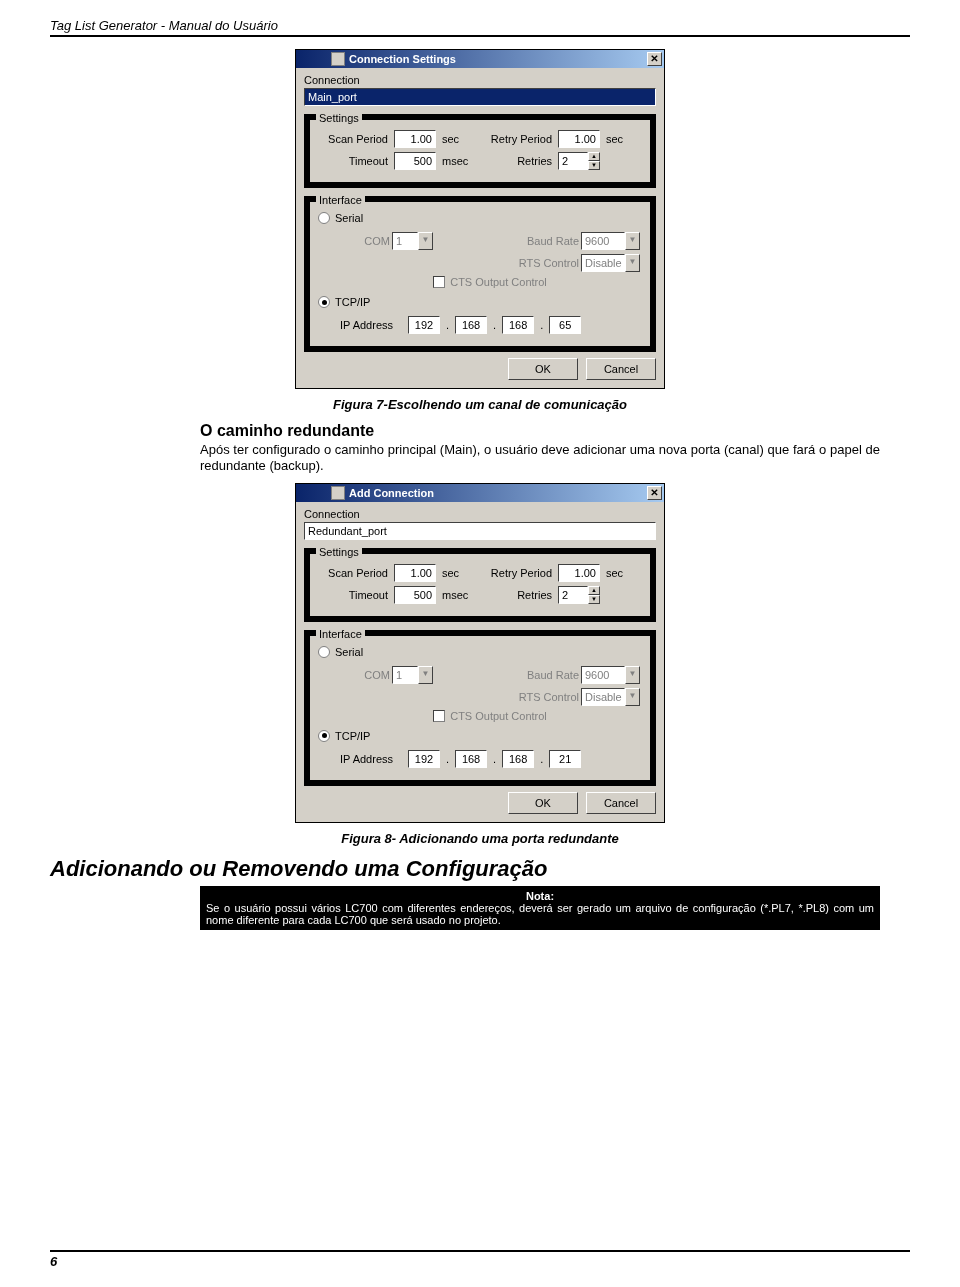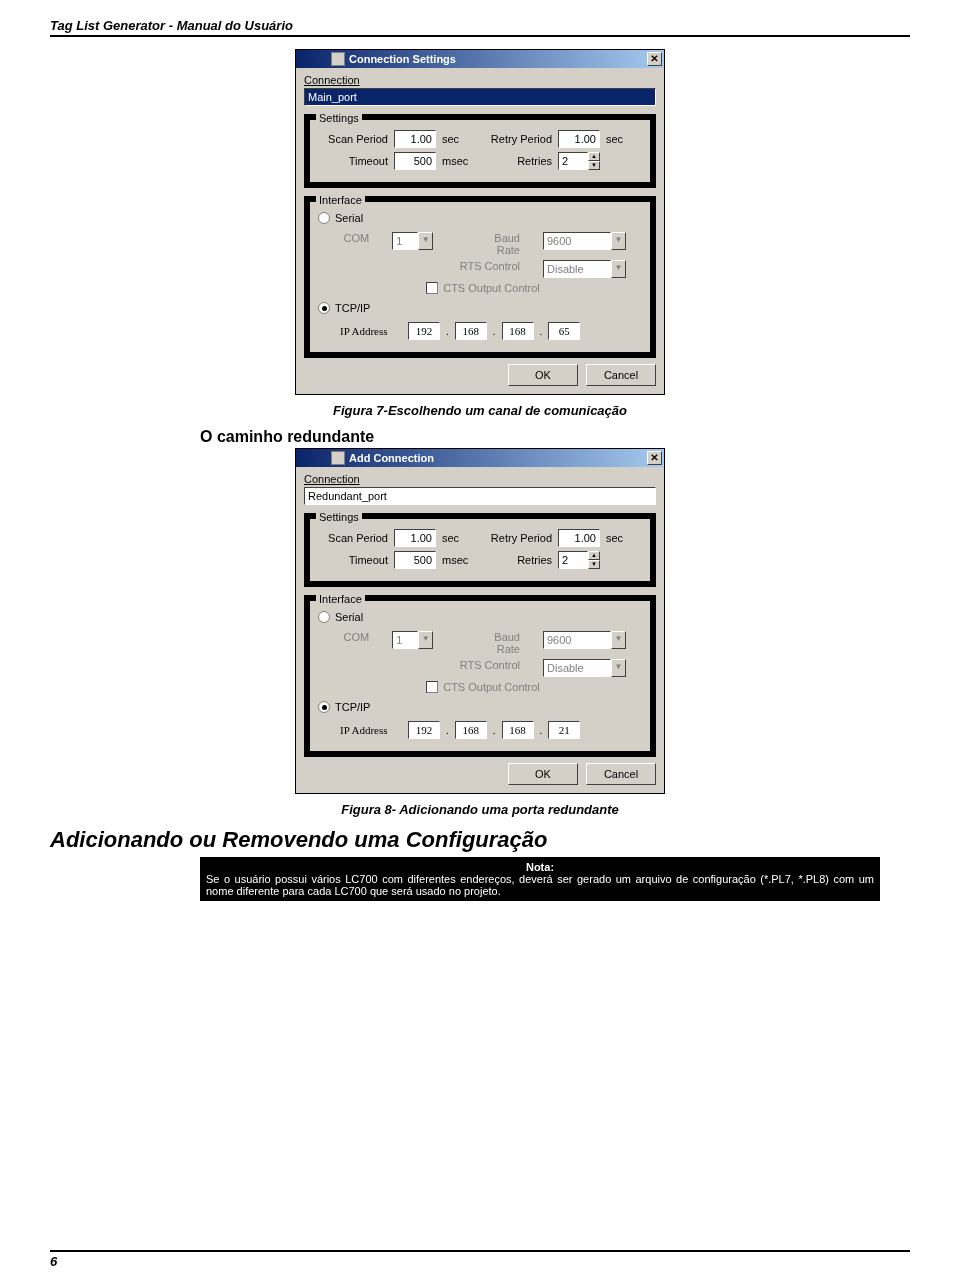--- a/index.html
+++ b/index.html
@@ -8,21 +8,21 @@
     height: 1287px;
     font-family: Arial, Helvetica, sans-serif;
     background: #fff;
     color: #000;
     padding: 18px 50px 20px 50px;
     position: relative;
   }
   .page-header {
     font-size: 13px;
     font-style: italic;
-    font-weight: bold;
+    font-weight: normal;
     border-bottom: 2px solid #000;
     padding-bottom: 2px;
     margin-bottom: 12px;
   }
   .dialog {
     width: 370px;
     margin: 0 auto 8px auto;
     background: #d4d0c8;
     border: 1px solid #000;
     font-family: "MS Sans Serif", Tahoma, Arial, sans-serif;
@@ -51,21 +51,21 @@
     border-right-color: #404040;
     border-bottom-color: #404040;
     color: #000;
     font-size: 10px;
     font-weight: bold;
     text-align: center;
     line-height: 12px;
     font-family: Arial;
   }
   .dlg-body { padding: 4px 8px 8px 8px; }
-  .dlg-label { margin: 2px 0 2px 0; text-decoration: underline; }
+  .dlg-label { margin: 2px 0 2px 0; }
   .text-input {
     background: #fff;
     border: 1px solid #808080;
     border-top-color: #404040;
     border-left-color: #404040;
     border-right-color: #fff;
     border-bottom-color: #fff;
     padding: 1px 3px;
     height: 18px;
     font-size: 11px;
@@ -122,42 +122,42 @@
   }
   .radio .dot {
     width:12px;height:12px;border-radius:50%;
     background:#fff;border:1px solid #808080;
     display:inline-flex;align-items:center;justify-content:center;
   }
   .radio.checked .dot::after {
     content:""; width:5px;height:5px;border-radius:50%;background:#000;
   }
   .iface-row {
-    display:flex; align-items:flex-start; gap:23px; margin:4px 16px 4px 22px;
+    display:flex; align-items:center; gap:2px; margin:4px 2px 4px 22px;
   }
   .iface-row .lab { width:50px; text-align:right; }
   .iface-row .lab-r { width:70px; text-align:right; }
   .disabled { color:#808080; }
   .combo { display:inline-flex; }
-  .combo .text-input { width:68px; }
+  .combo .text-input { width:44px; }
   .combo .drop {
     width:15px;height:18px;background:#d4d0c8;
     border:1px solid #fff;border-right-color:#404040;border-bottom-color:#404040;
     font-size:8px;text-align:center;line-height:14px;
   }
   .combo.sm .text-input { width:26px; }
   .checkbox {
     display:inline-flex;align-items:center;gap:5px;
   }
   .checkbox .box {
     width:12px;height:12px;background:#fff;
     border:1px solid #808080;
     border-top-color:#404040;border-left-color:#404040;
   }
-  .ip-row { display:flex; align-items:center; gap:6px; margin:4px 0 4px 22px;font-family:Liberation Serif, serif;}
+  .ip-row { display:flex; align-items:center; gap:6px; margin:4px 0 4px 22px;}
   .ip-input { width:32px; text-align:center; justify-content:center;}
   .dot-sep{font-size:11px;}
   .btn-row { display:flex; justify-content:flex-end; gap:8px; margin-top:6px;}
   .btn {
     width:70px;height:22px;
     background:#d4d0c8;
     border:1px solid #fff;
     border-right-color:#404040;border-bottom-color:#404040;
     font-size:11px;text-align:center;line-height:20px;
   }
@@ -303,20 +303,21 @@
       <div class="btn">OK</div>
       <div class="btn">Cancel</div>
     </div>
   </div>
 </div>
 
 <div class="caption">Figura 7-Escolhendo um canal de comunicação</div>
 
 <div class="body-block">
   <div class="h2">O caminho redundante</div>
+  <div class="para">Após ter configurado o caminho principal (Main), o usuário deve adicionar uma nova porta (canal) que fará o papel de redundante (backup).</div>
 </div>
 
 <div class="dialog">
   <div class="dlg-titlebar">
     <div class="left">
       <span class="dlg-app-icon"></span>
       <span>Add Connection</span>
     </div>
     <div class="dlg-close">✕</div>
   </div>

